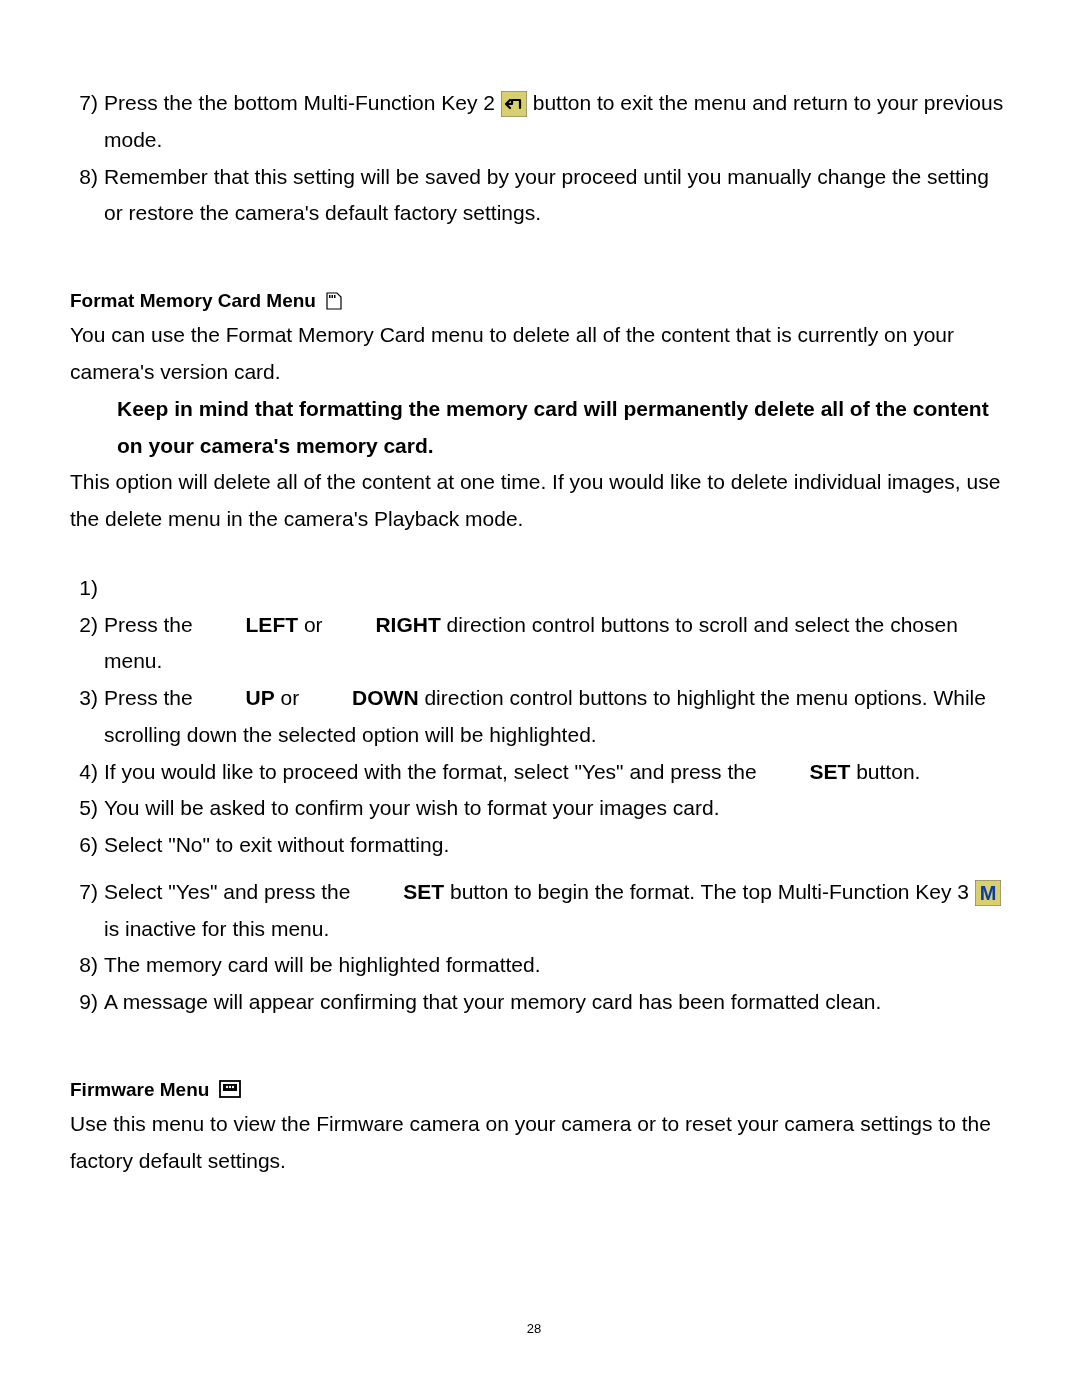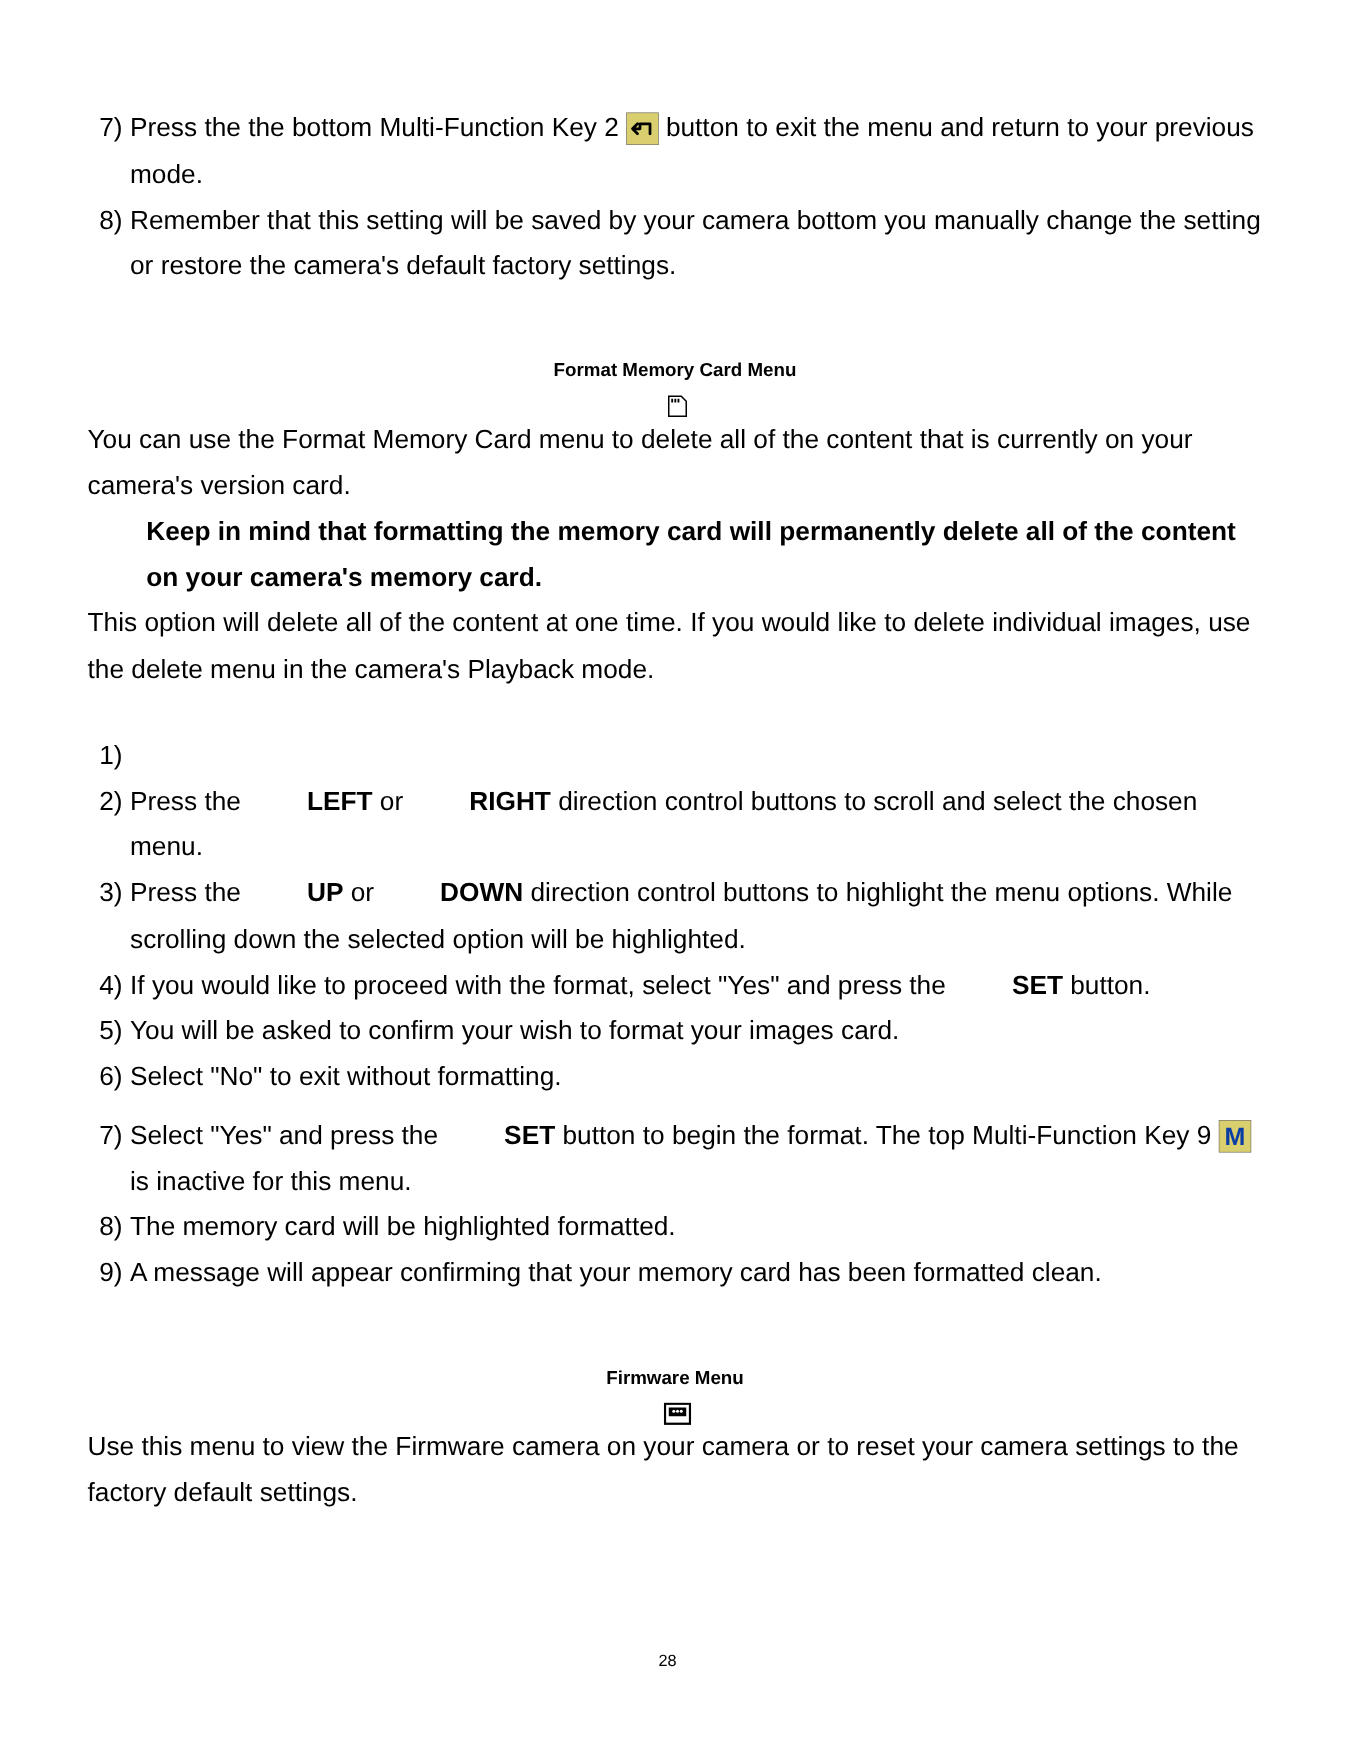--- a/index.html
+++ b/index.html
@@ -25,27 +25,26 @@
   .list-num {
     width: 28px;
     flex-shrink: 0;
     text-align: right;
   }
   .list-text {
     padding-left: 6px;
   }
   .heading {
     font-weight: bold;
-    font-size: 15px;
+    font-size: 19px;
     margin-top: 52px;
     margin-bottom: 0;
     display: flex;
     align-items: center;
     gap: 6px;
-    flex-direction: column;
   }
   .para {
     margin: 0;
   }
   .bold {
     font-weight: bold;
     margin-left: 47px;
   }
   .inline-icon {
     display: inline-flex;
@@ -73,21 +72,21 @@
         <rect x="0" y="0" width="26" height="26" fill="#d9cf6f" stroke="#6b6b6b" stroke-width="1"></rect>
         <path d="M 5 13 L 11 13 L 11 9 L 19 9 L 19 17 M 5 13 L 9 9 M 5 13 L 9 17" fill="none" stroke="#000" stroke-width="2.2" stroke-linecap="round" stroke-linejoin="round"></path>
       </svg>
     </span>
     <span> button to exit the menu and return to your previous mode.</span>
   </div>
 </div>
 
 <div class="list-row">
   <div class="list-num">8)</div>
-  <div class="list-text">Remember that this setting will be saved by your camera bottom you manually change the setting or restore the camera's default factory settings.</div>
+  <div class="list-text">Remember that this setting will be saved by your proceed until you manually change the setting or restore the camera's default factory settings.</div>
 </div>
 
 <div class="heading">
   <span>Format Memory Card Menu</span>
   <span class="inline-icon" style="margin-left:4px;">
     <svg width="16" height="18" viewBox="0 0 16 18">
       <path d="M 1 1 L 11 1 L 15 5 L 15 17 L 1 17 Z" fill="#ffffff" stroke="#000" stroke-width="1.2"></path>
       <rect x="3" y="3" width="1.5" height="3" fill="#000"></rect>
       <rect x="5.5" y="3" width="1.5" height="3" fill="#000"></rect>
       <rect x="8" y="3" width="1.5" height="3" fill="#000"></rect>
@@ -132,21 +131,21 @@
 </div>
 
 <div class="list-row">
   <div class="list-num">6)</div>
   <div class="list-text">Select "No" to exit without formatting.</div>
 </div>
 
 <div class="list-row" style="margin-top:10px;">
   <div class="list-num">7)</div>
   <div class="list-text">
-    <span>Select "Yes" and press the </span><span class="bold">SET</span><span> button to begin the format. The top Multi-Function Key 9 </span>
+    <span>Select "Yes" and press the </span><span class="bold">SET</span><span> button to begin the format. The top Multi-Function Key 3 </span>
     <span class="inline-icon">
       <svg width="26" height="26" viewBox="0 0 26 26">
         <rect x="0" y="0" width="26" height="26" fill="#d9cf6f" stroke="#6b6b6b" stroke-width="1"></rect>
         <text x="13" y="20" font-family="Arial" font-size="20" font-weight="bold" fill="#0a3da6" text-anchor="middle">M</text>
       </svg>
     </span>
     <span> is inactive for this menu.</span>
   </div>
 </div>
 

